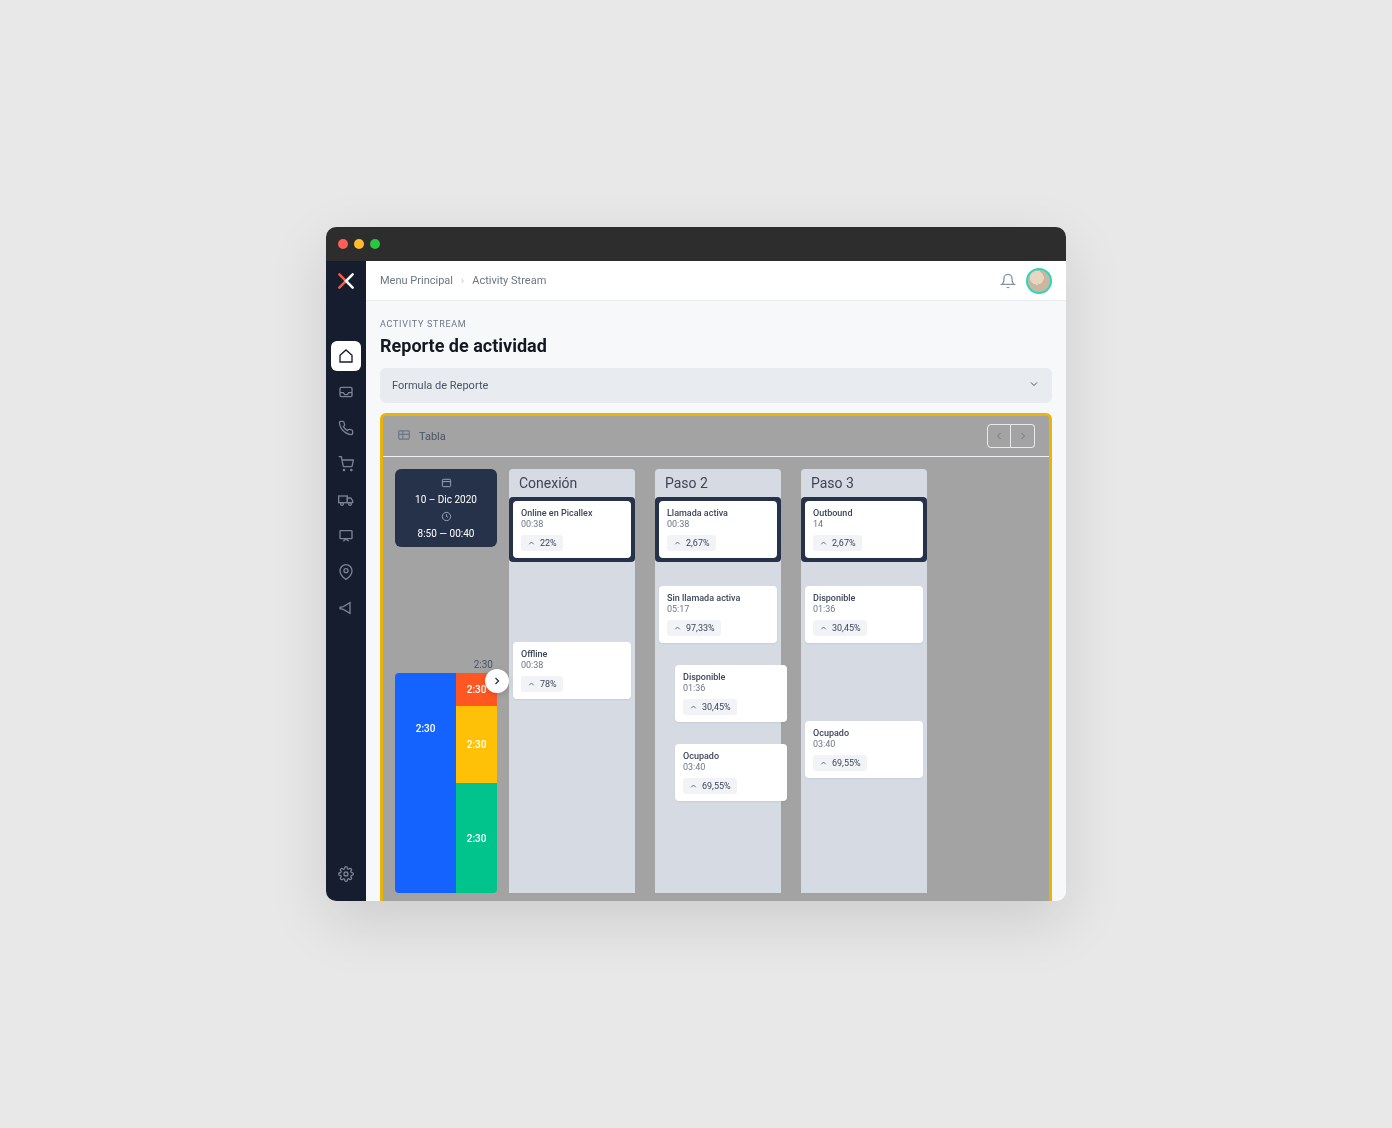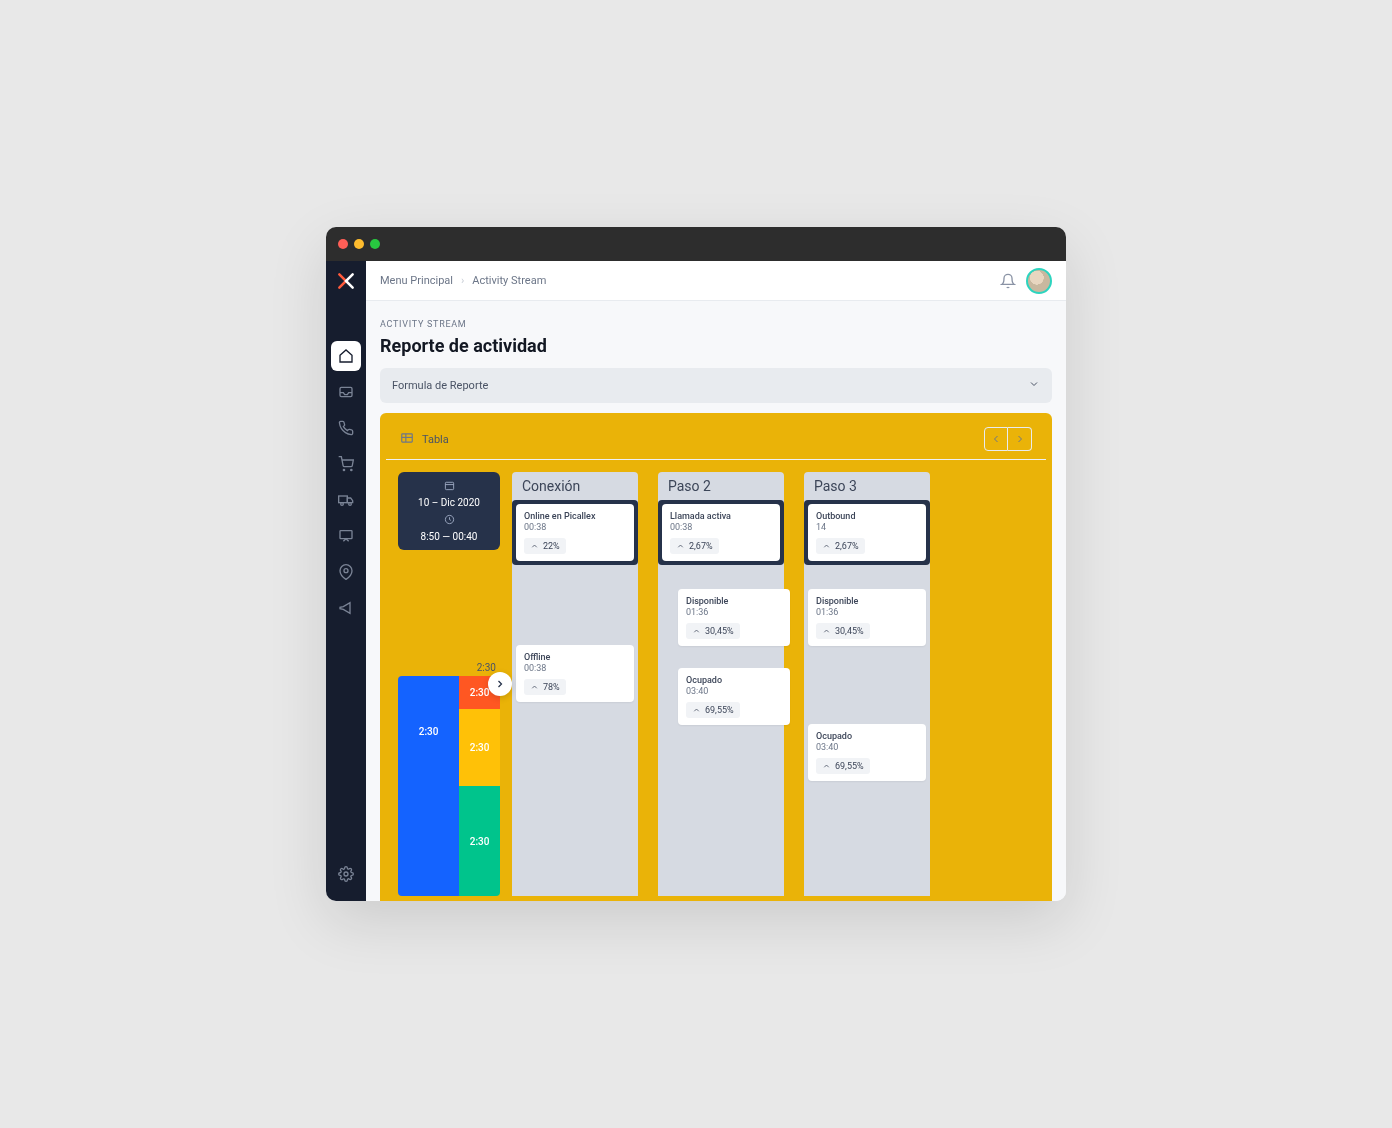--- a/index.html
+++ b/index.html
@@ -90,22 +90,22 @@
   border-radius: 6px;
   padding: 10px 12px;
   font-size: 11px;
   color: #4a5365;
   display: flex; align-items: center;
   cursor: pointer;
   margin-bottom: 10px;
 }
 .formula-bar .chev { margin-left: auto; }
 .panel {
-  background: #eab308;
-  border: 6px solid #eab308;
+  background: #a3a3a3;
+  border: 3px solid #eab308;
   border-radius: 6px;
   overflow: hidden;
 }
 .panel-head {
   display: flex; align-items: center;
   padding: 8px 14px;
   border-bottom: 1px solid #eef0f4;
   font-size: 11px;
   color: #4a5365;
 }
@@ -444,20 +444,30 @@
                       <div class="title">Llamada activa</div>
                       <div class="sub">00:38</div>
                       <span class="chip">
                         <svg viewBox="0 0 24 24" fill="none" stroke="currentColor" stroke-width="2">
                             <polyline points="6 14 12 8 18 14"></polyline>
                           </svg>
                         <span>2,67%</span>
                       </span>
                     </div>
                   </div>
+                  <div class="card">
+                    <div class="title">Sin llamada activa</div>
+                    <div class="sub">05:17</div>
+                    <span class="chip">
+                      <svg viewBox="0 0 24 24" fill="none" stroke="currentColor" stroke-width="2">
+                          <polyline points="6 14 12 8 18 14"></polyline>
+                        </svg>
+                      <span>97,33%</span>
+                    </span>
+                  </div>
                   <div class="card nested-offset">
                     <div class="title">Disponible</div>
                     <div class="sub">01:36</div>
                     <span class="chip">
                       <svg viewBox="0 0 24 24" fill="none" stroke="currentColor" stroke-width="2">
                           <polyline points="6 14 12 8 18 14"></polyline>
                         </svg>
                       <span>30,45%</span>
                     </span>
                   </div>

